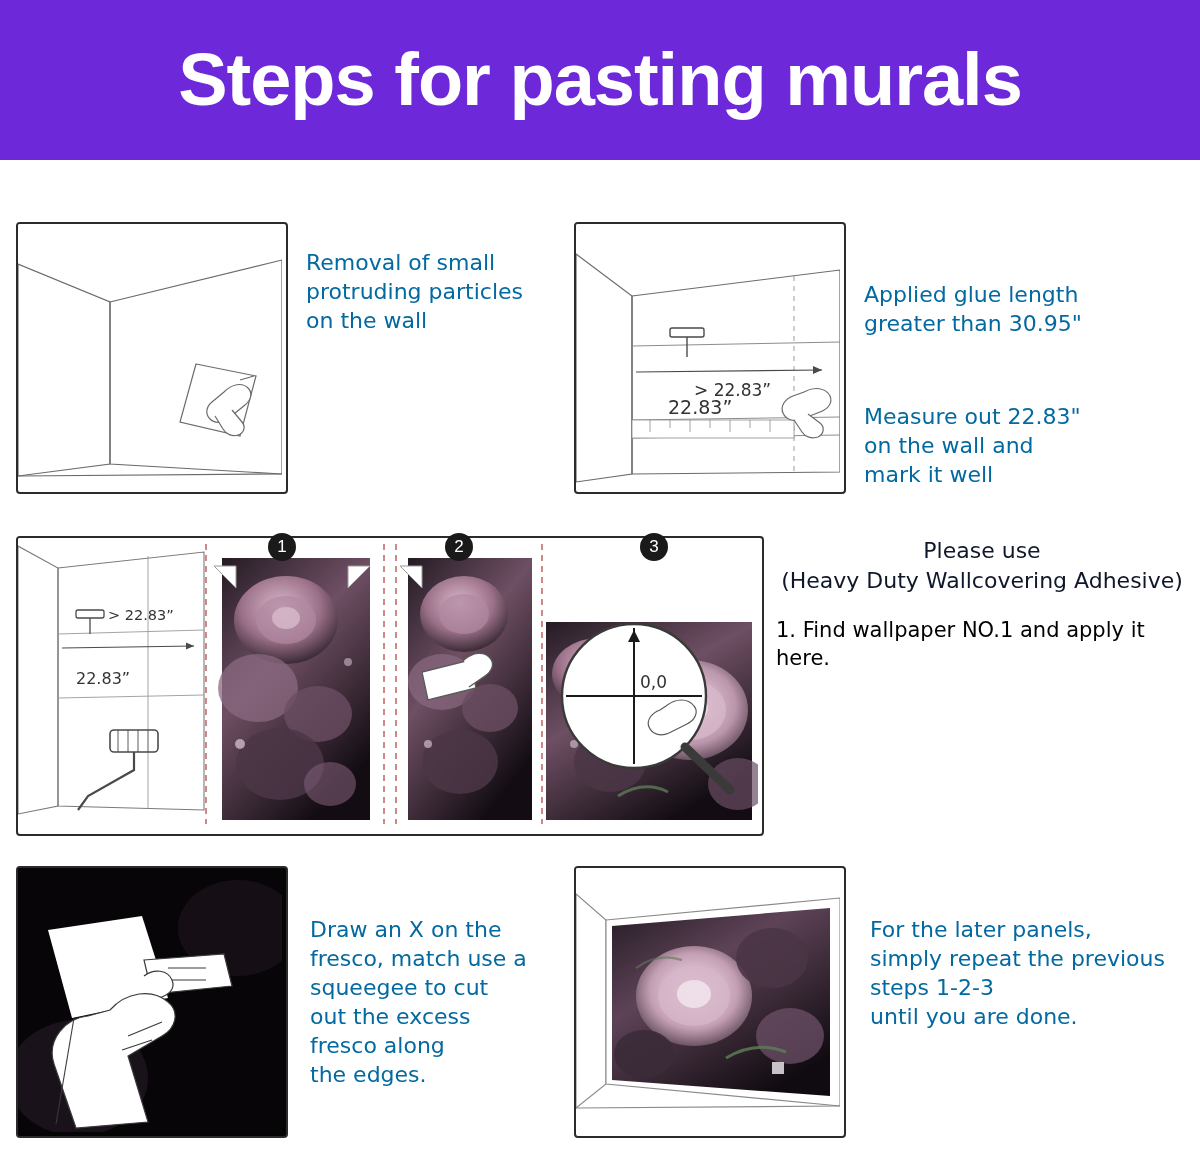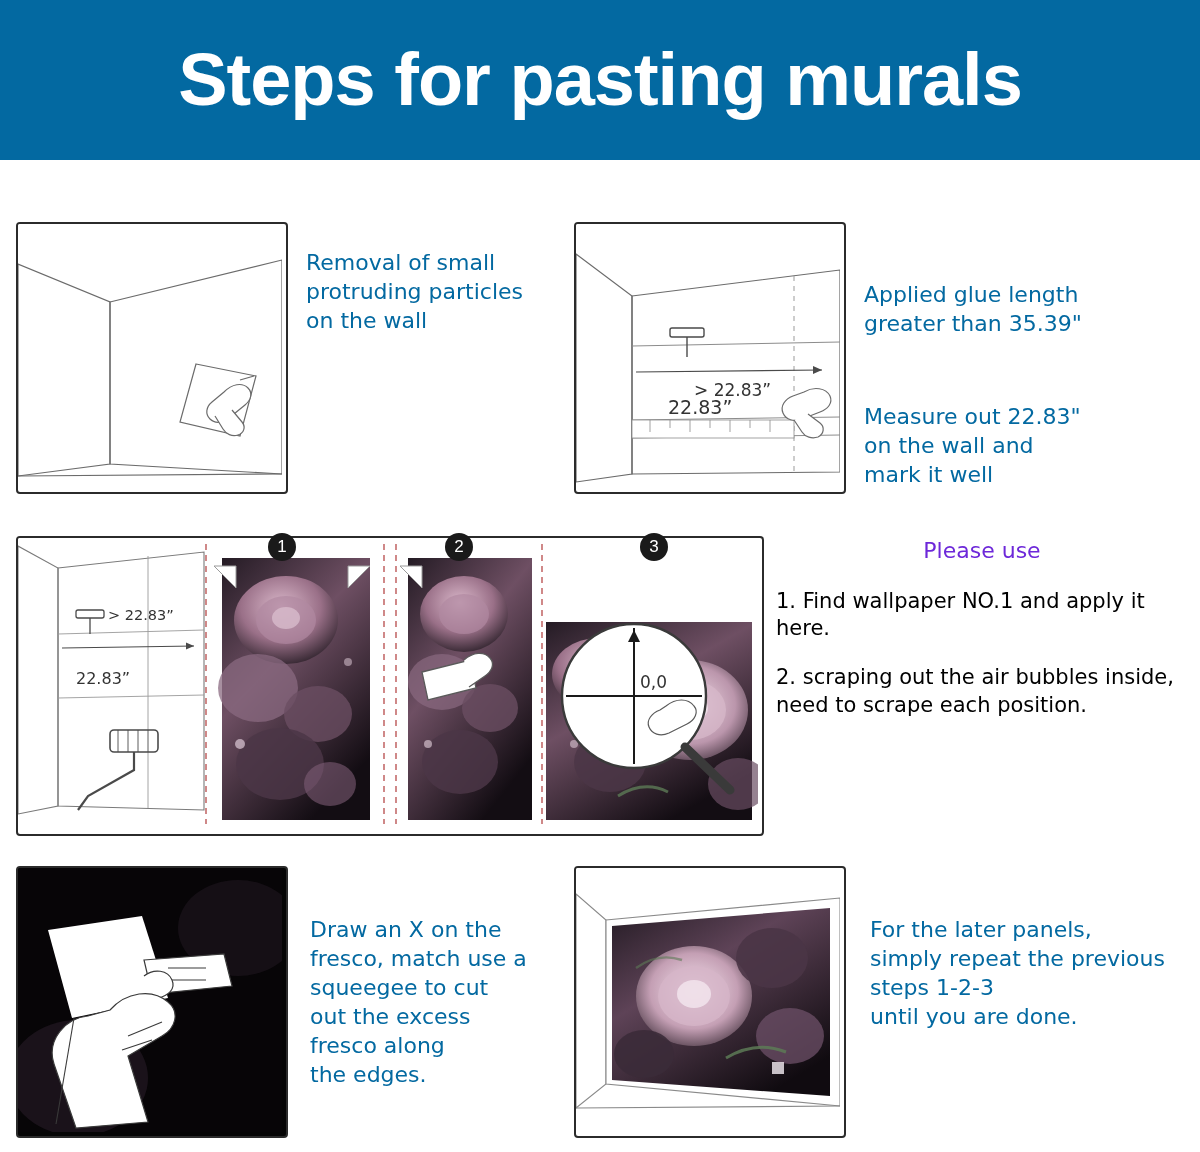--- a/index.html
+++ b/index.html
@@ -20,21 +20,21 @@
     width: 1200px;
     height: 1152px;
   }
 
   
   .header {
     position: absolute;
     left: 0; top: 0;
     width: 1200px;
     height: 160px;
-    background: #0369a1;
+    background: #6d28d9;
     display: flex;
     align-items: center;
     justify-content: center;
   }
   .header-title {
     color: #ffffff;
     font-size: 74px;
     font-weight: bold;
     font-family: "Liberation Sans", sans-serif;
     letter-spacing: -1px;
@@ -87,21 +87,21 @@
   
   .instructions {
     position: absolute;
     left: 776px;
     top: 536px;
     width: 412px;
   }
   .instr-head {
     text-align: center;
     font-size: 22px;
-    color: #6d28d9;
+    color: #0f172a;
     line-height: 1.35;
   }
   .instr-item {
     margin-top: 22px;
     font-size: 21px;
     color: #000000;
     line-height: 1.3;
   }
 
   
@@ -182,21 +182,21 @@
         <line x1="194" y1="196" x2="194" y2="208"></line>
       </g>
 
       <path d="M228 168 c10 -6 22 -4 26 4 c3 7 -2 13 -10 16 l-18 7 c-8 3 -16 1 -19 -6 c-3 -7 2 -14 10 -17 z" fill="#ffffff" stroke="#6b6b6b" stroke-width="1.2"></path>
       <path d="M232 190 l12 9 c5 4 4 11 -2 14 c-6 2 -13 0 -16 -5 l-8 -12" fill="#ffffff" stroke="#6b6b6b" stroke-width="1.2"></path>
       <text class="t" x="118" y="172" font-size="17">&gt; 22.83”</text>
       <text class="t" x="92" y="190" font-size="19">22.83”</text>
     </svg>
   </div>
   <div class="caption" id="cap-2">Applied glue length
-greater than 35.39"</div>
+greater than 30.95"</div>
   <div class="caption" id="cap-3">Measure out 22.83"
 on the wall and
 mark it well</div>
 
   <div class="step-badge" id="badge-1">1</div>
   <div class="step-badge" id="badge-2">2</div>
   <div class="step-badge" id="badge-3">3</div>
 
   <div class="panel" id="panel-apply">
     <svg width="740" height="292" viewBox="0 0 740 292">
@@ -294,23 +294,22 @@
       <line x1="616" y1="90" x2="616" y2="226" stroke="#1a1a1a" stroke-width="2"></line>
       <path d="M616 92 l-6 12 l12 0 z" fill="#1a1a1a"></path>
       <text class="t" x="622" y="150" font-size="17">0,0</text>
 
       <path d="M648 168 c10 -8 22 -8 28 0 c5 6 1 14 -7 18 l-18 9 c-9 4 -17 1 -20 -6 c-3 -7 3 -14 11 -17 z" fill="#ffffff" stroke="#5a5a5a" stroke-width="1.2"></path>
     </svg>
   </div>
 
   <div class="instructions">
     <div class="instr-head">Please use</div>
+    <div class="instr-head">(Heavy Duty Wallcovering Adhesive)</div>
     <div class="instr-item" style="white-space:pre-line">1. Find wallpaper NO.1 and apply it here.</div>
-    <div class="instr-item" style="white-space:pre-line">2. scraping out the air bubbles inside,
-need to scrape each position.</div>
   </div>
 
   <div class="panel panel-dark" id="panel-cut">
     <svg width="264" height="264" viewBox="0 0 264 264">
       <rect x="0" y="0" width="264" height="264" fill="#070507"></rect>
       <ellipse cx="60" cy="210" rx="70" ry="58" fill="#1d141d" opacity="0.9"></ellipse>
       <ellipse cx="220" cy="60" rx="60" ry="48" fill="#171117" opacity="0.9"></ellipse>
 
       <path d="M30 62 L124 48 L150 130 L54 150 Z" fill="#ffffff"></path>
 

